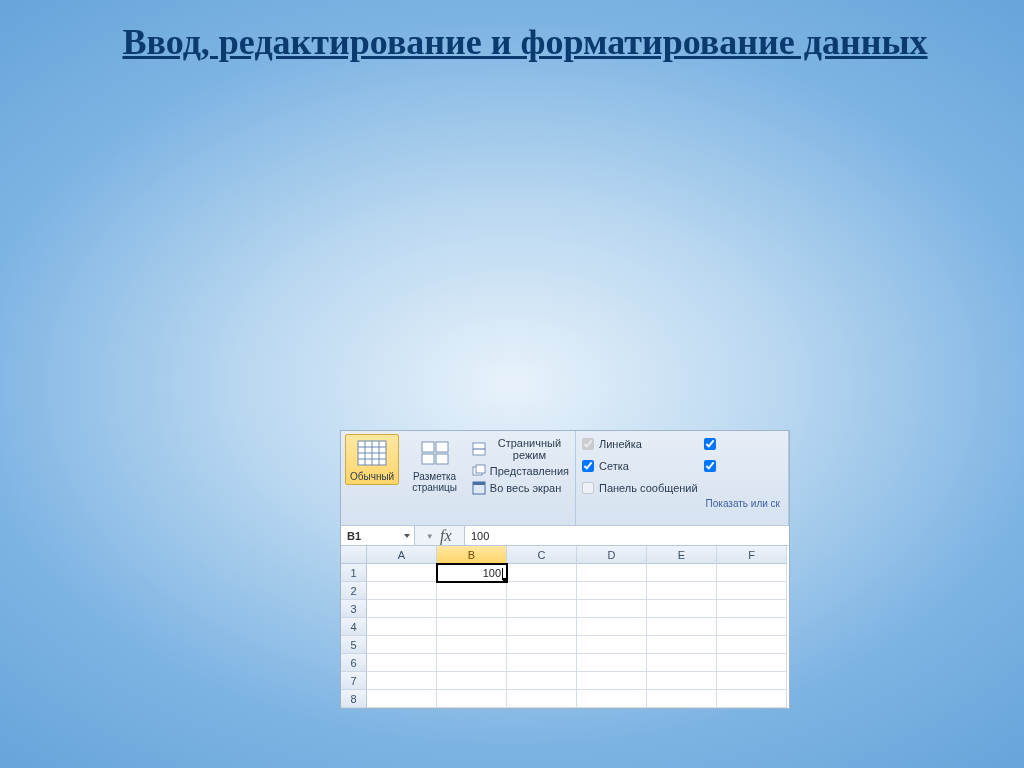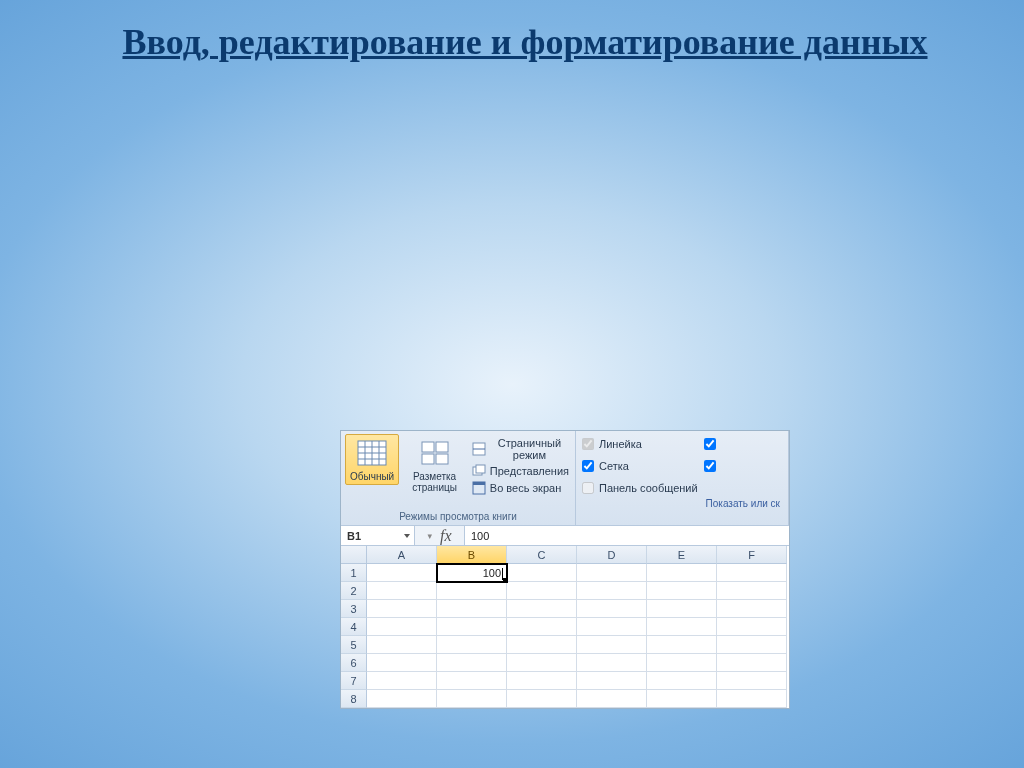--- a/index.html
+++ b/index.html
@@ -328,21 +328,20 @@
             <span class="sicon">
                 <svg width="14" height="14">
                   <rect x="1" y="1" width="12" height="12" fill="#dfe9f5" stroke="#4a6fa5"></rect>
                   <rect x="1" y="1" width="12" height="3" fill="#4a6fa5"></rect>
                 </svg>
               </span>
             <span>Во весь экран</span>
           </div>
         </div>
       </div>
-      <div class="ribgroup-label">Режимы просмотра книги</div>
     </div>
     <div class="ribgroup" style="flex:1">
       <div class="ribgroup-content">
         <div class="checks">
           <label class="chk">
               <input type="checkbox" checked="" disabled="" style="">
               <span>Линейка</span>
             </label>
           <label class="chk">
               <input type="checkbox" checked="" style="">

